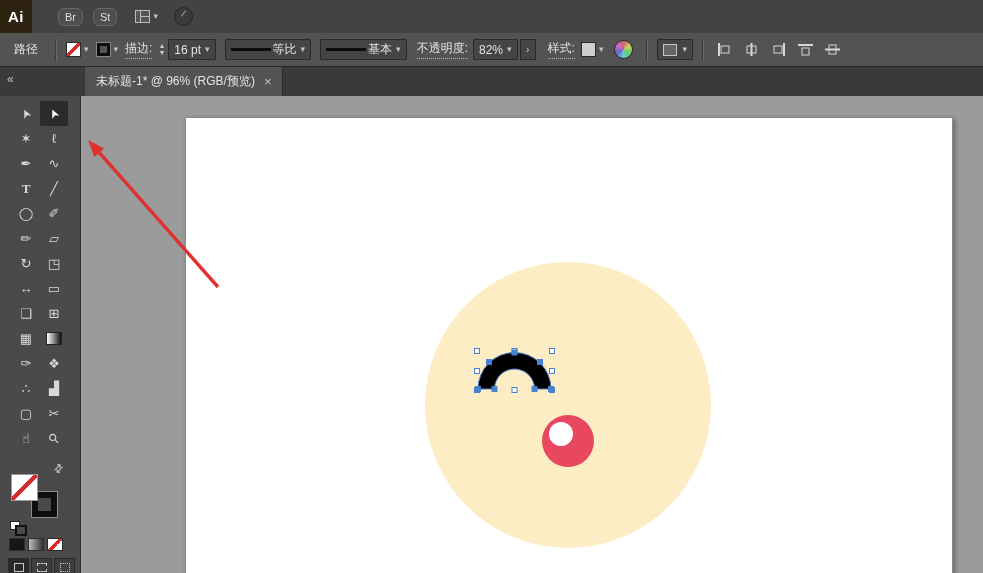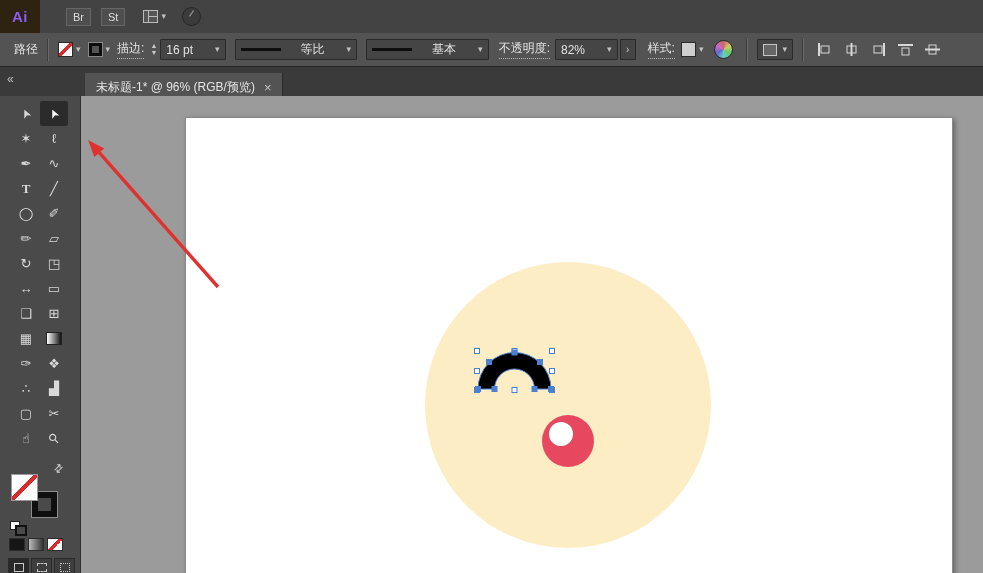--- a/index.html
+++ b/index.html
@@ -6,42 +6,42 @@
   body{
     width:983px;height:573px;overflow:hidden;position:relative;
     background:#424242;
     font-family:"Liberation Sans","DejaVu Sans",sans-serif;
     -webkit-font-smoothing:antialiased;
   }
 
   
   .menubar{position:absolute;top:0;left:0;right:0;height:33px;background:#434343;
     border-bottom:1px solid #2d2d2d;display:flex;align-items:center;color:#e6e6e6;font-size:12.5px}
-  .logo{width:40px;height:33px;background:#2e2310;color:#8b5cf6;font-weight:bold;font-size:15px;
+  .logo{width:32px;height:33px;background:#2e2310;color:#ffffff;font-weight:bold;font-size:15px;
     display:flex;align-items:center;justify-content:center;letter-spacing:.5px}
   .menu-items{display:flex;align-items:center;margin-left:8px}
   .menu-item{padding:0 9px;cursor:default;white-space:nowrap}
   .mb-right{display:flex;align-items:center;margin-left:26px;gap:10px}
-  .mb-btn{border:1px solid #666;background:#4e4e4e;border-radius:0;padding:2px 6px;font-size:11px;color:#ddd;line-height:12px}
+  .mb-btn{border:1px solid #666;background:#4e4e4e;border-radius:6px;padding:2px 6px;font-size:11px;color:#ddd;line-height:12px}
   .ws-switch{display:flex;align-items:center;gap:3px;margin-left:8px}
   .ws-grid{width:13px;height:11px;border:1px solid #bbb;position:relative;background:#555}
   .ws-grid::before{content:"";position:absolute;left:4px;top:0;bottom:0;width:1px;background:#bbb}
   .ws-grid::after{content:"";position:absolute;left:4px;right:0;top:5px;height:1px;background:#bbb}
   .chev{font-size:9px;color:#c2c2c2;line-height:9px}
   .dial{width:17px;height:17px;border-radius:50%;background:#3b3b3b;border:1px solid #262626;position:relative;margin-left:6px}
   .dial::before{content:"";position:absolute;left:8px;top:2px;width:1px;height:7px;background:#9a9a9a;transform:rotate(35deg)}
 
   
   .controlbar{position:absolute;top:33px;left:0;right:0;height:34px;background:#535353;
     border-bottom:1px solid #282828;display:flex;align-items:center;font-size:12px;color:#e2e2e2;padding-left:14px;box-sizing:border-box}
-  .cb-label{white-space:nowrap}
+  .cb-label{margin-right:8px;white-space:nowrap}
   .cb-link{border-bottom:1px dotted #b5b5b5;padding-bottom:1px;white-space:nowrap}
   .cb-sep{width:1px;height:22px;background:#3c3c3c;border-right:1px solid #6a6a6a;margin:0 9px}
   .dd{display:flex;align-items:center;background:#454545;border:1px solid #2a2a2a;height:19px;
-    padding:0 5px;gap:20px;border-radius:1px;white-space:nowrap}
+    padding:0 5px;gap:2px;border-radius:1px;white-space:nowrap}
   .dd .chev{margin-left:2px}
   .swatch-dd{display:flex;align-items:center;gap:3px;margin-right:7px}
   .chip{width:15px;height:15px;border:1px solid #2a2a2a;background:#fff;box-sizing:border-box}
   .chip.none{background:linear-gradient(135deg,#fff 42%,#d92b2b 42%,#d92b2b 58%,#fff 58%)}
   .chip.strokebox{background:#535353;border:4px solid #0d0d0d;outline:1px solid #888;outline-offset:-1px}
   .chip.style{background:#cfcfcf}
   .stepper{display:flex;flex-direction:column;justify-content:center;margin:0 3px 0 6px;gap:1px}
   .stepper span{font-size:7px;line-height:6px;color:#c9c9c9}
   .line-preview{width:40px;height:3px;background:#0d0d0d}
   .mini-btn{display:flex;align-items:center;justify-content:center;width:14px;height:19px;
@@ -49,21 +49,21 @@
   .wheel{width:17px;height:17px;border-radius:50%;margin:0 4px;border:1px solid #2c2c2c;
     background:conic-gradient(#c66,#cc6,#6c6,#6cc,#66c,#c6c,#c66)}
   .icon-dd{gap:3px}
   .doc-icon{width:12px;height:10px;border:1px solid #c5c5c5;background:#666}
   .align-group{display:flex;align-items:center;gap:12px;margin-left:4px}
   .align-icon{width:15px;height:13px;display:inline-block}
 
   
   .tabrow{position:absolute;top:67px;left:0;right:0;height:29px;background:#3a3a3a;border-bottom:1px solid #2b2b2b}
   .dock-collapse{position:absolute;left:7px;top:72px;color:#c0c0c0;font-size:12px}
-  .tab{position:absolute;left:85px;top:73px;height:29px;background:#535353;display:flex;align-items:center;
+  .tab{position:absolute;left:85px;top:67px;height:29px;background:#535353;display:flex;align-items:center;
     gap:9px;padding:0 11px;color:#e4e4e4;font-size:12px;border-right:1px solid #2a2a2a;box-sizing:border-box}
   .tab-close{color:#c3c3c3;font-size:13px;line-height:13px}
 
   
   .dock{position:absolute;top:96px;left:0;width:80px;bottom:0;background:#4a4a4a;border-right:1px solid #303030}
   .tool-grid{display:grid;grid-template-columns:28px 28px;justify-content:center;padding-top:5px}
   .tool{height:25px;display:flex;align-items:center;justify-content:center;color:#d8d8d8;font-size:13px;cursor:default}
   .tool.active{background:#2b2b2b;color:#fff;border-radius:2px}
   .tool .glyph{display:inline-block}
   [data-name="tool-selection"] .glyph,[data-name="tool-direct-selection"] .glyph{transform:rotate(-115deg);font-size:12px}

